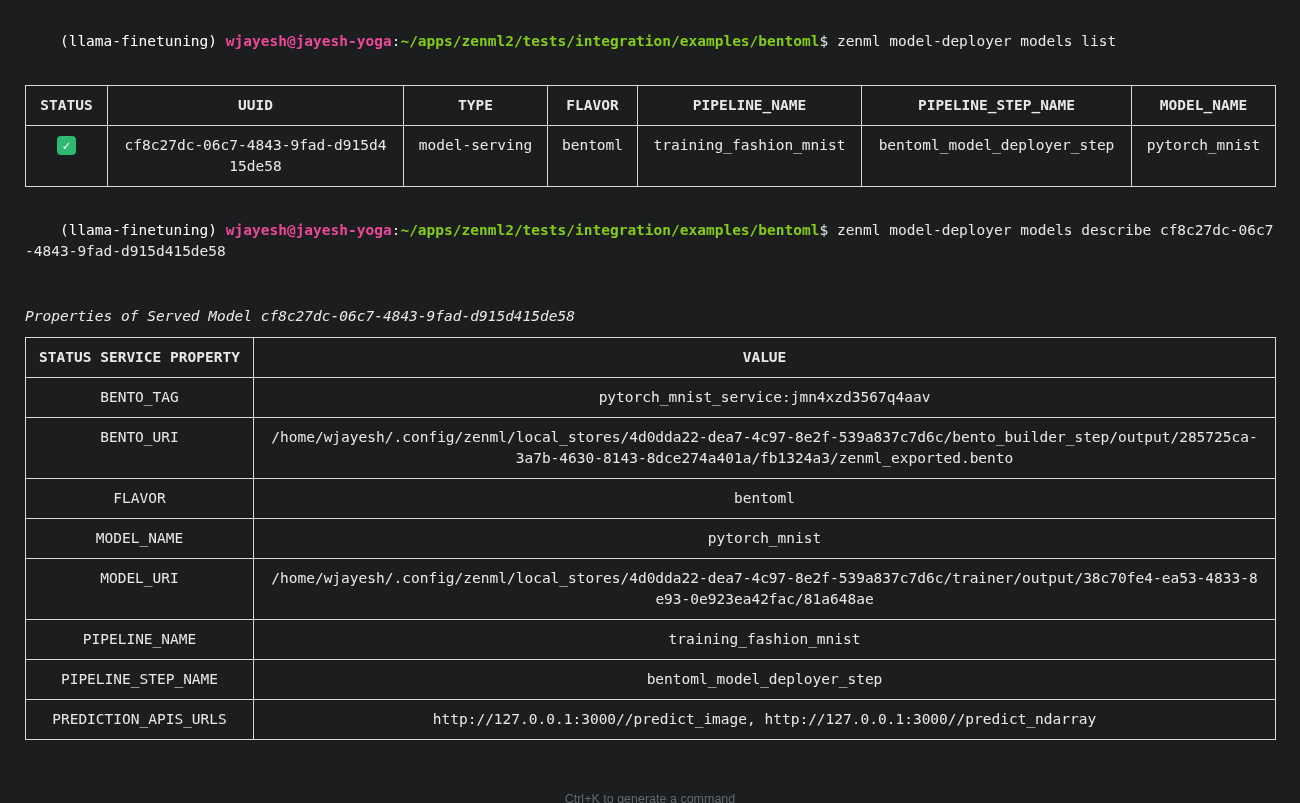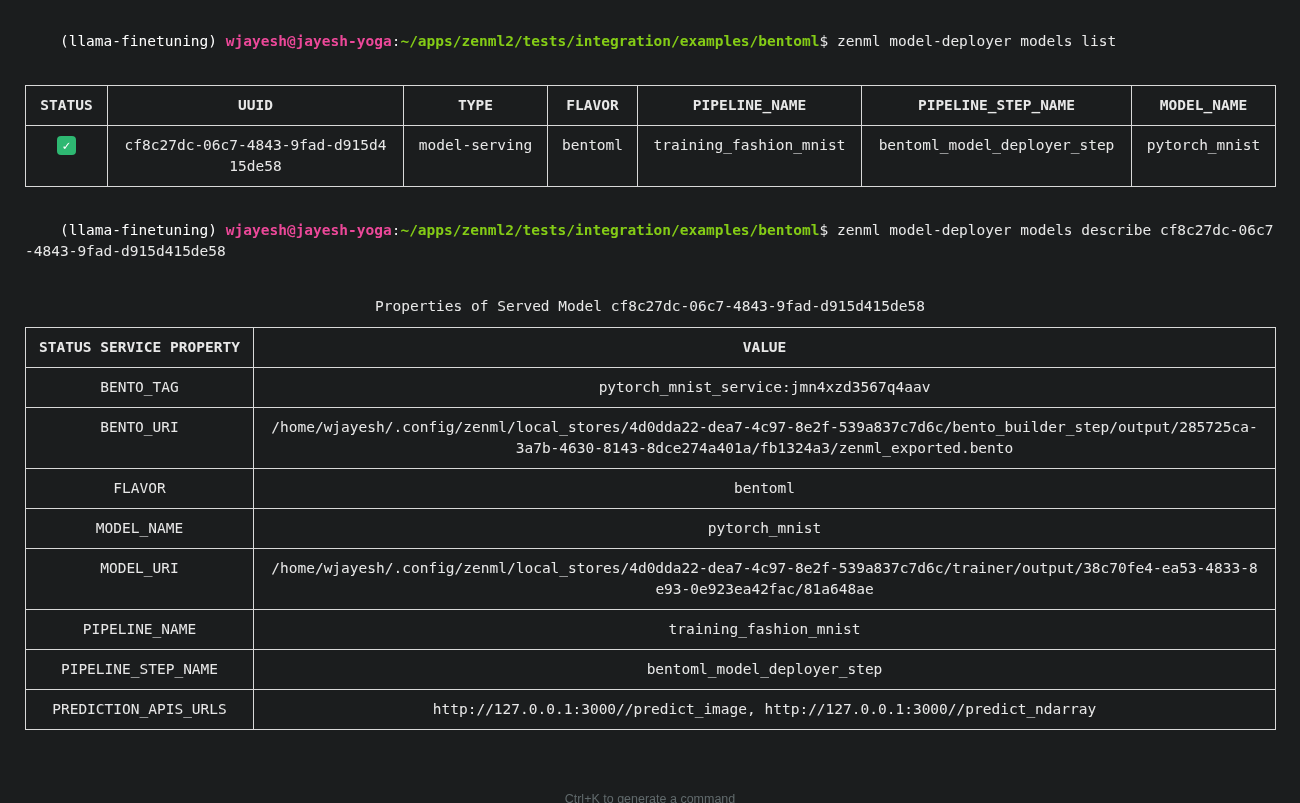--- a/index.html
+++ b/index.html
@@ -60,22 +60,22 @@
     border-radius:4px;
     color:#ffffff;
     font-weight:bold;
     font-size:13px;
     line-height:19px;
     text-align:center;
     margin-top:1px;
   }
 
   .props-title {
-    margin-top:13px;
-    text-align:center;
+    margin-top:23px;
+    font-style:italic;
     line-height:21px;
     width:1250px;
   }
 
   .footer-hint {
     position:absolute;
     left:0; right:0;
     bottom:-3px;
     text-align:center;
     color:#616a6c;

